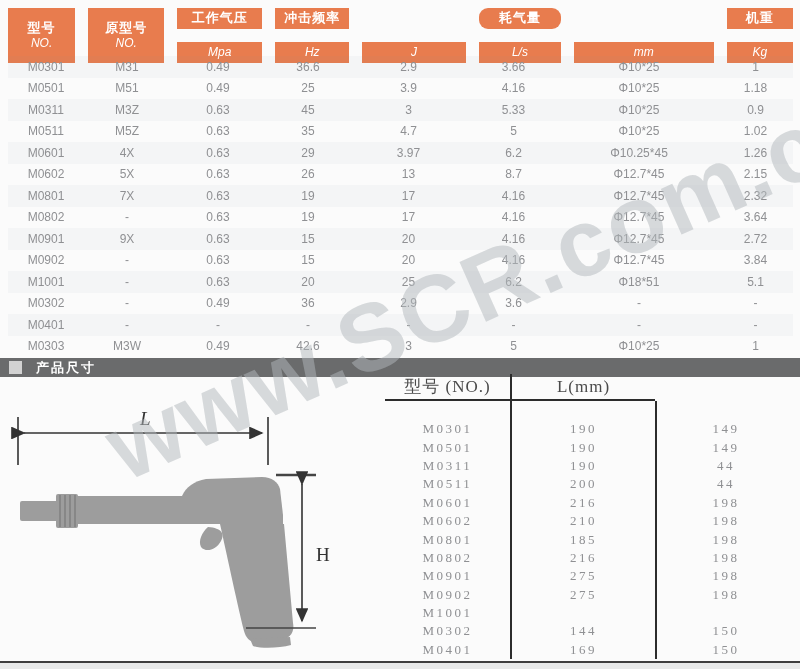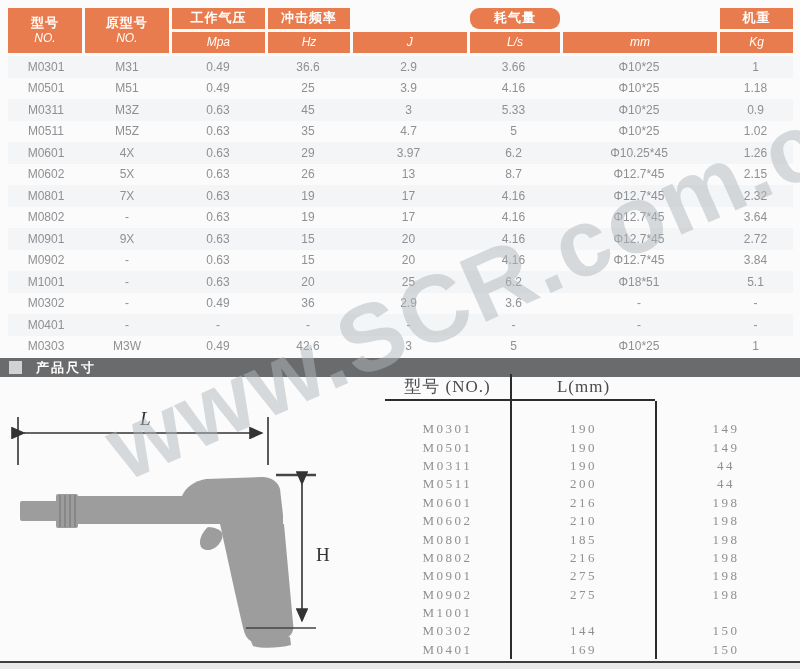--- a/index.html
+++ b/index.html
@@ -11,21 +11,21 @@
   
   .grid8{
     display:grid;
     grid-template-columns:76fr 86fr 96fr 84fr 117fr 93fr 158fr 75fr;
   }
   .spec-header{
     position:absolute;left:8px;top:8px;width:785px;
     display:grid;
     grid-template-columns:76fr 86fr 96fr 84fr 117fr 93fr 158fr 75fr;
     grid-template-rows:21px 21px;
-    gap:3px;
+    gap:13px;
   }
   .hcell{
     background:#e87c4e;color:#fff;
     display:flex;align-items:center;justify-content:center;
     flex-direction:column;line-height:1.25;
   }
   .hcell .cn{font-weight:bold;font-size:13px;letter-spacing:1px;}
   .hcell .unit{font-size:12px;font-style:italic;}
   .spec-body{position:absolute;left:8px;top:56px;width:785px;}
   .srow{

